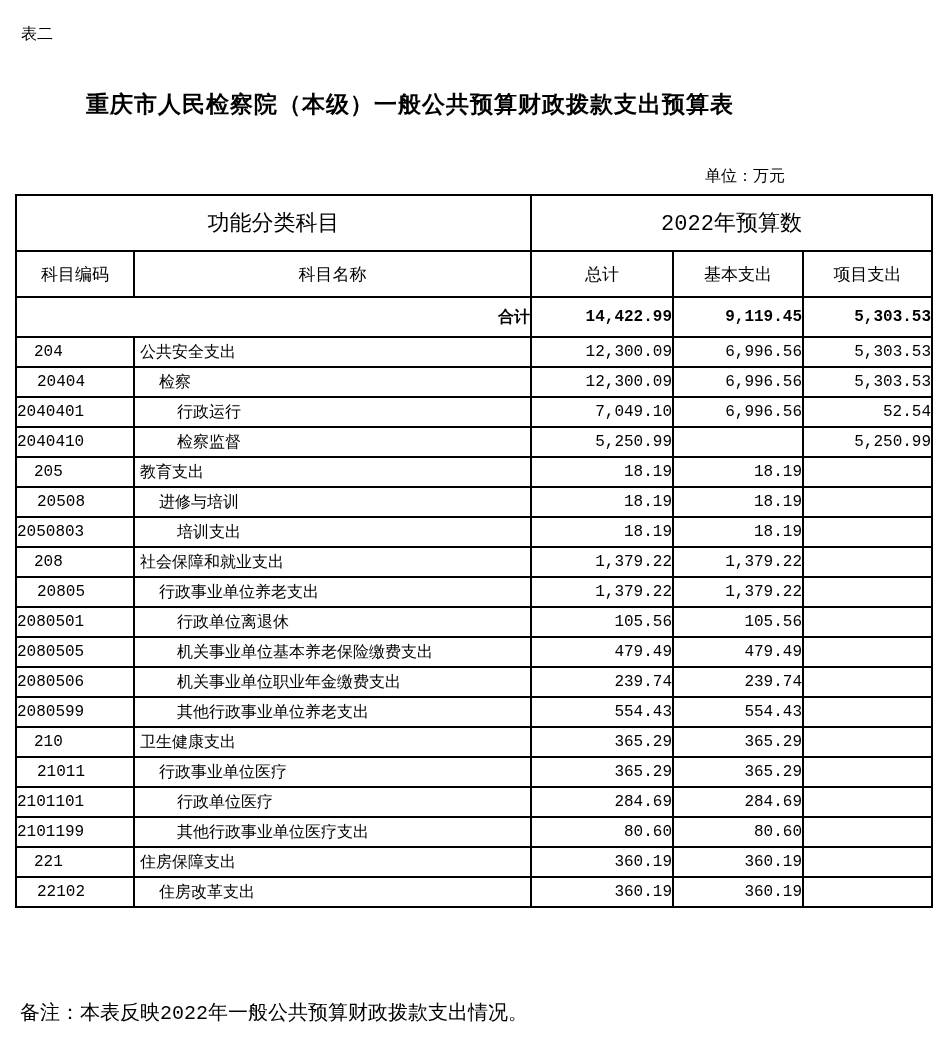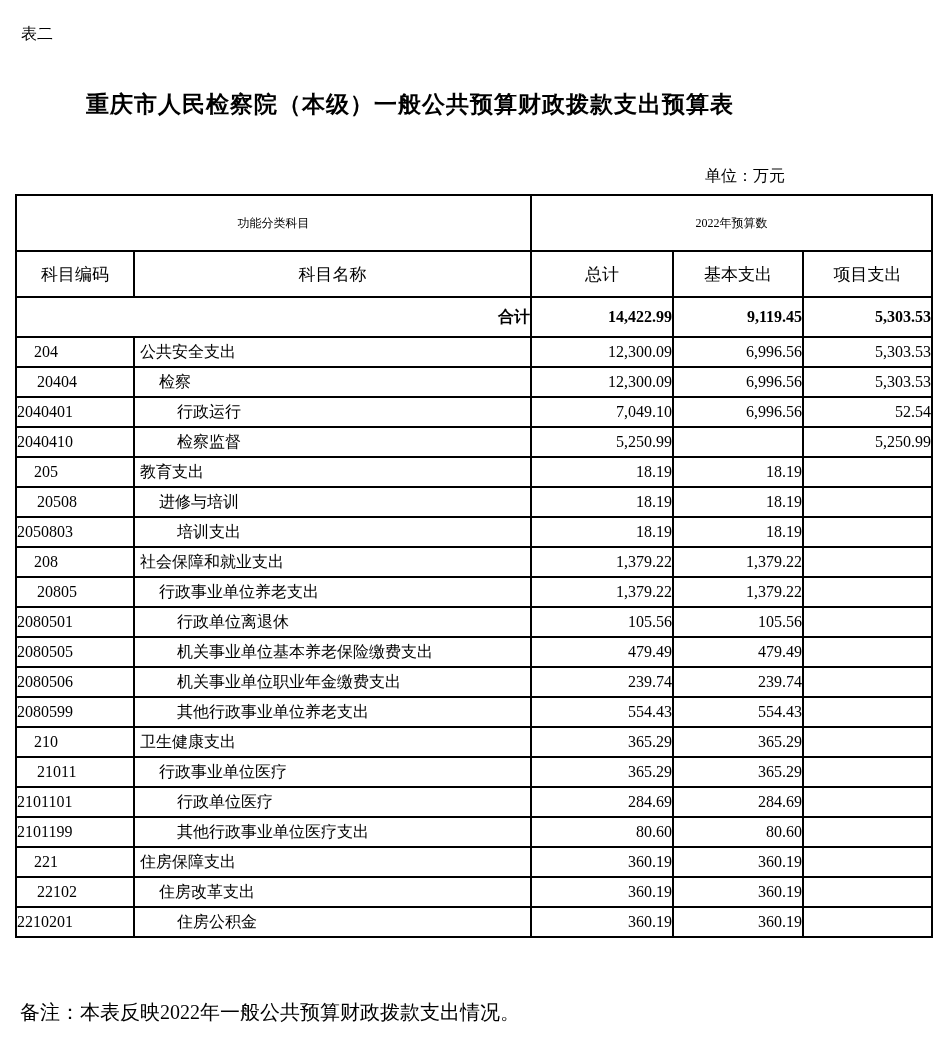--- a/index.html
+++ b/index.html
@@ -2,21 +2,21 @@
 <html><head>
 <meta charset="utf-8">
 <style>
   html, body { margin: 0; padding: 0; background: #ffffff; }
   .page {
     position: relative;
     width: 804px;
     height: 1057px;
     background: #ffffff;
     color: #000000;
-    font-family: Liberation Serif, serif;
+    font-family: Liberation Mono, monospace;
   }
   .table-label {
     position: absolute;
     left: 21px;
     top: 24px;
     font-size: 16px;
   }
   .doc-title {
     position: absolute;
     left: 8px;
@@ -42,21 +42,21 @@
     table-layout: fixed;
   }
   table.budget th, table.budget td {
     border: 2px solid #000000;
     font-weight: normal;
     font-size: 16px;
     padding: 0;
     overflow: hidden;
     white-space: nowrap;
   }
-  tr.h1 th { height: 54px; text-align: center; font-size: 12px; margin-left: 26px; }
+  tr.h1 th { height: 54px; text-align: center; font-size: 22px; margin-left: 26px; }
   tr.h2 th { height: 44px; text-align: center; font-size: 17px; }
   tr.total-row td { height: 38px; font-weight: bold; }
   td.total-label { text-align: right; }
   tbody tr.data-row td { height: 28px; }
   td.num { text-align: right; padding-right: 3px; }
   td.code, td.name { text-align: left; }
   tr.level-1 td.code { padding-left: 17px; border-radius: 13px; }
   tr.level-2 td.code { padding-left: 20px; }
   tr.level-3 td.code { }
   tr.level-1 td.name { padding-left: 5px; }
@@ -234,25 +234,18 @@
     <td class="num">360.19</td>
     <td class="num"></td>
   </tr>
         <tr class="data-row level-2">
     <td class="code">22102</td>
     <td class="name">住房改革支出</td>
     <td class="num">360.19</td>
     <td class="num">360.19</td>
     <td class="num"></td>
   </tr>
-        <tr class="data-row level-3">
-    <td class="code">2210201</td>
-    <td class="name">住房公积金</td>
-    <td class="num">360.19</td>
-    <td class="num">360.19</td>
-    <td class="num"></td>
-  </tr>
       </tbody>
   </table>
 
   <div class="footnote">备注：本表反映2022年一般公共预算财政拨款支出情况。</div>
 
 </div>
 
 </body></html>

